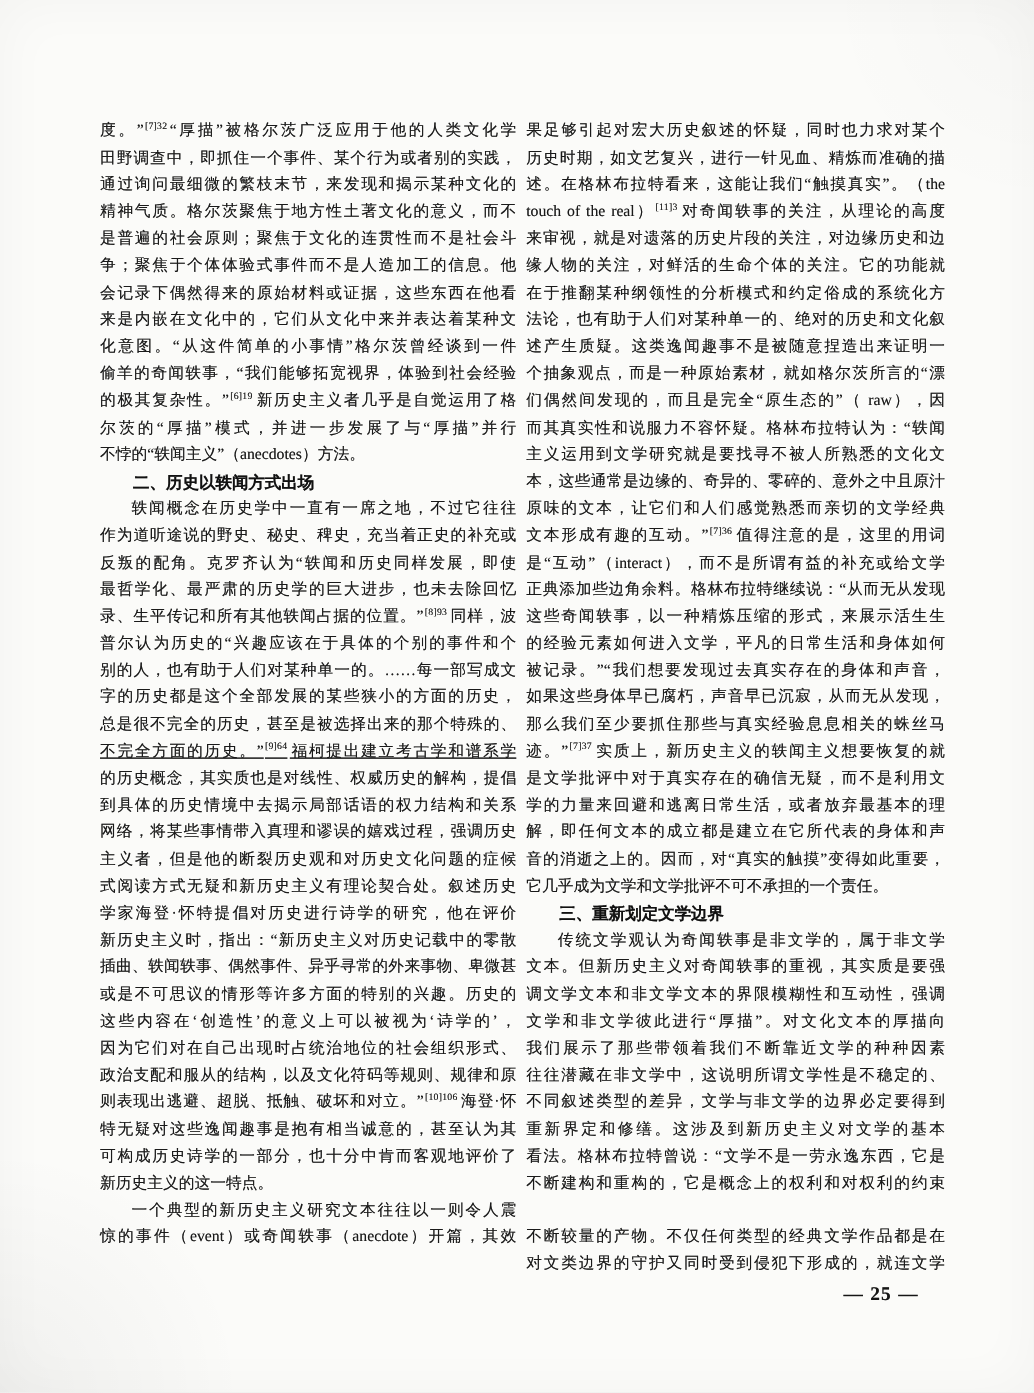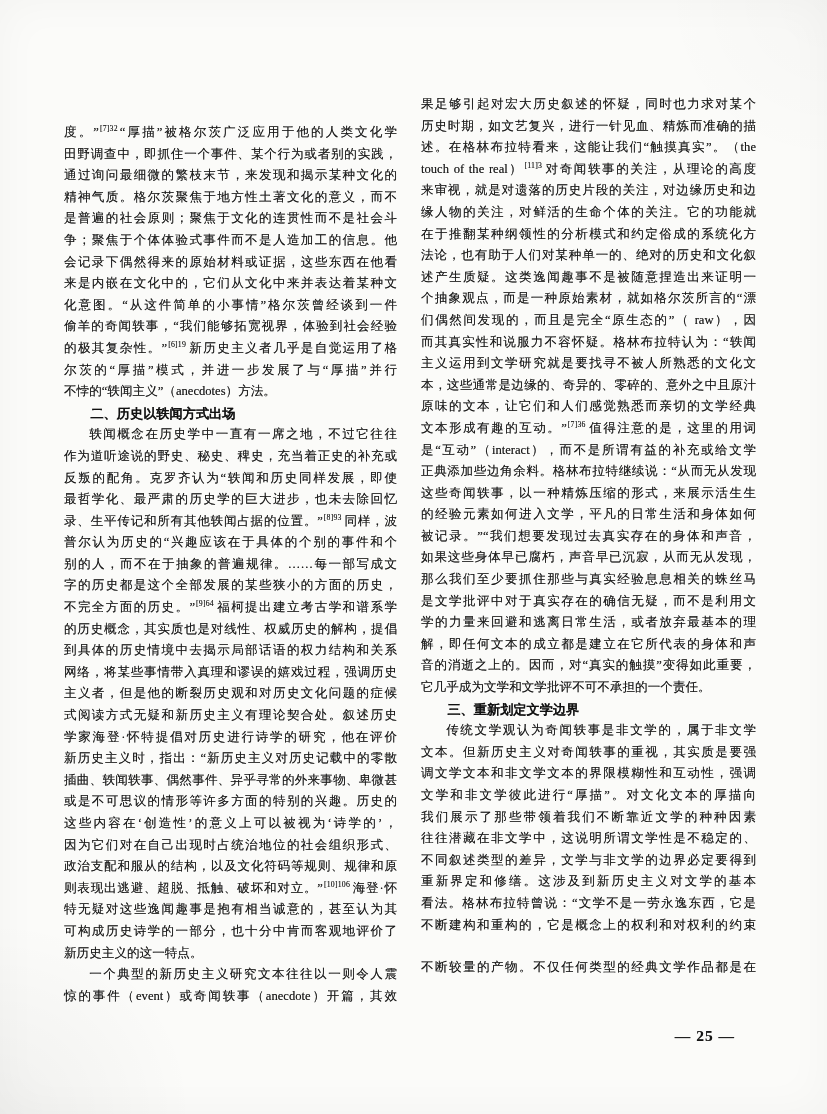--- a/index.html
+++ b/index.html
@@ -17,21 +17,21 @@
       radial-gradient(circle at 100% 0%, rgba(0,0,0,0.02), rgba(0,0,0,0) 12%),
       linear-gradient(#fbfbf9, #fbfbf9);
     box-shadow: inset 0 0 45px rgba(0,0,0,0.035);
     overflow: hidden;
   }
   .col {
     position: absolute;
     top: 94px;
     width: 333px;
   }
-  .col-left  { left: 64px; margin-top: 28px; }
+  .col-left  { left: 80px; }
   .col-right { left: 421px; width: 335px; }
 
   .ln {
     font-family: "Liberation Serif", "DejaVu Serif", serif;
     font-size: 12.6px;
     line-height: 21.6px;
     height: 21.6px;
     color: #1a1a1a;
     text-align: justify;
     text-justify: inter-character;
@@ -88,23 +88,24 @@
       <div class="ln just" style="color: rgb(26, 26, 26);">的极其复杂性。”<sup class="cite">[6]19</sup>新历史主义者几乎是自觉运用了格</div>
       <div class="ln just" style="color: rgb(26, 26, 26);">尔茨的“厚描”模式，并进一步发展了与“厚描”并行</div>
       <div class="ln end" style="color: rgb(26, 26, 26);">不悖的“轶闻主义”（anecdotes）方法。</div>
       <div class="ln head">二、历史以轶闻方式出场</div>
       <div class="ln just ind" style="color: rgb(26, 26, 26);">轶闻概念在历史学中一直有一席之地，不过它往往</div>
       <div class="ln just" style="color: rgb(26, 26, 26);">作为道听途说的野史、秘史、稗史，充当着正史的补充或</div>
       <div class="ln just" style="color: rgb(26, 26, 26);">反叛的配角。克罗齐认为“轶闻和历史同样发展，即使</div>
       <div class="ln just" style="color: rgb(26, 26, 26);">最哲学化、最严肃的历史学的巨大进步，也未去除回忆</div>
       <div class="ln just" style="color: rgb(26, 26, 26);">录、生平传记和所有其他轶闻占据的位置。”<sup class="cite">[8]93</sup>同样，波</div>
       <div class="ln just" style="color: rgb(26, 26, 26);">普尔认为历史的“兴趣应该在于具体的个别的事件和个</div>
-      <div class="ln just" style="color: rgb(26, 26, 26);">别的人，而不在于抽象的普遍规律。……每一部写成文</div>
+      <div class="ln just" style="color: rgb(26, 26, 26);">别的人，也有助于人们对某种单一的。……每一部写成文</div>
       <div class="ln just" style="color: rgb(26, 26, 26);">字的历史都是这个全部发展的某些狭小的方面的历史，</div>
-      <div class="ln just" style="color: rgb(26, 26, 26);">不完全方面的历史。”<sup class="cite">[9]64</sup>福柯提出建立考古学和谱系学</div>
+      <div class="ln just" style="color: rgb(26, 26, 26);">总是很不完全的历史，甚至是被选择出来的那个特殊的、</div>
+      <div class="ln just" style="color: rgb(26, 26, 26); text-decoration: underline;">不完全方面的历史。”<sup class="cite">[9]64</sup>福柯提出建立考古学和谱系学</div>
       <div class="ln just" style="color: rgb(26, 26, 26);">的历史概念，其实质也是对线性、权威历史的解构，提倡</div>
       <div class="ln just" style="color: rgb(26, 26, 26);">到具体的历史情境中去揭示局部话语的权力结构和关系</div>
       <div class="ln just" style="color: rgb(26, 26, 26);">网络，将某些事情带入真理和谬误的嬉戏过程，强调历史</div>
       <div class="ln just" style="color: rgb(26, 26, 26);">主义者，但是他的断裂历史观和对历史文化问题的症候</div>
       <div class="ln just" style="color: rgb(26, 26, 26);">式阅读方式无疑和新历史主义有理论契合处。叙述历史</div>
       <div class="ln just" style="color: rgb(26, 26, 26);">学家海登·怀特提倡对历史进行诗学的研究，他在评价</div>
       <div class="ln just" style="color: rgb(26, 26, 26);">新历史主义时，指出：“新历史主义对历史记载中的零散</div>
       <div class="ln just" style="color: rgb(26, 26, 26);">插曲、轶闻轶事、偶然事件、异乎寻常的外来事物、卑微甚</div>
       <div class="ln just" style="color: rgb(26, 26, 26);">或是不可思议的情形等许多方面的特别的兴趣。历史的</div>
       <div class="ln just" style="color: rgb(26, 26, 26);">这些内容在‘创造性’的意义上可以被视为‘诗学的’，</div>
@@ -134,32 +135,34 @@
       <div class="ln just" style="color: rgb(26, 26, 26);">本，这些通常是边缘的、奇异的、零碎的、意外之中且原汁</div>
       <div class="ln just" style="color: rgb(26, 26, 26);">原味的文本，让它们和人们感觉熟悉而亲切的文学经典</div>
       <div class="ln just" style="color: rgb(26, 26, 26);">文本形成有趣的互动。”<sup class="cite">[7]36</sup>值得注意的是，这里的用词</div>
       <div class="ln just" style="color: rgb(26, 26, 26);">是“互动”（interact），而不是所谓有益的补充或给文学</div>
       <div class="ln just" style="color: rgb(26, 26, 26);">正典添加些边角余料。格林布拉特继续说：“从而无从发现</div>
       <div class="ln just" style="color: rgb(26, 26, 26);">这些奇闻轶事，以一种精炼压缩的形式，来展示活生生</div>
       <div class="ln just" style="color: rgb(26, 26, 26);">的经验元素如何进入文学，平凡的日常生活和身体如何</div>
       <div class="ln just" style="color: rgb(26, 26, 26);">被记录。”“我们想要发现过去真实存在的身体和声音，</div>
       <div class="ln just" style="color: rgb(26, 26, 26);">如果这些身体早已腐朽，声音早已沉寂，从而无从发现，</div>
       <div class="ln just" style="color: rgb(26, 26, 26);">那么我们至少要抓住那些与真实经验息息相关的蛛丝马</div>
+      <div class="ln just" style="color: rgb(26, 26, 26);">迹。”<sup class="cite">[7]37</sup>实质上，新历史主义的轶闻主义想要恢复的就</div>
       <div class="ln just" style="color: rgb(26, 26, 26);">是文学批评中对于真实存在的确信无疑，而不是利用文</div>
       <div class="ln just" style="color: rgb(26, 26, 26);">学的力量来回避和逃离日常生活，或者放弃最基本的理</div>
       <div class="ln just" style="color: rgb(26, 26, 26);">解，即任何文本的成立都是建立在它所代表的身体和声</div>
       <div class="ln just" style="color: rgb(26, 26, 26);">音的消逝之上的。因而，对“真实的触摸”变得如此重要，</div>
       <div class="ln end" style="color: rgb(26, 26, 26);">它几乎成为文学和文学批评不可不承担的一个责任。</div>
       <div class="ln head">三、重新划定文学边界</div>
       <div class="ln just ind" style="color: rgb(26, 26, 26);">传统文学观认为奇闻轶事是非文学的，属于非文学</div>
       <div class="ln just" style="color: rgb(26, 26, 26);">文本。但新历史主义对奇闻轶事的重视，其实质是要强</div>
       <div class="ln just" style="color: rgb(26, 26, 26);">调文学文本和非文学文本的界限模糊性和互动性，强调</div>
       <div class="ln just" style="color: rgb(26, 26, 26);">文学和非文学彼此进行“厚描”。对文化文本的厚描向</div>
       <div class="ln just" style="color: rgb(26, 26, 26);">我们展示了那些带领着我们不断靠近文学的种种因素</div>
       <div class="ln just" style="color: rgb(26, 26, 26);">往往潜藏在非文学中，这说明所谓文学性是不稳定的、</div>
       <div class="ln just" style="color: rgb(26, 26, 26);">不同叙述类型的差异，文学与非文学的边界必定要得到</div>
       <div class="ln just" style="color: rgb(26, 26, 26);">重新界定和修缮。这涉及到新历史主义对文学的基本</div>
       <div class="ln just" style="color: rgb(26, 26, 26);">看法。格林布拉特曾说：“文学不是一劳永逸东西，它是</div>
       <div class="ln just" style="color: rgb(26, 26, 26);">不断建构和重构的，它是概念上的权利和对权利的约束</div>
       <div class="ln just" style="color: rgb(26, 26, 26); margin-top: 21px;">不断较量的产物。不仅任何类型的经典文学作品都是在</div>
+      <div class="ln just" style="color: rgb(26, 26, 26);">对文类边界的守护又同时受到侵犯下形成的，就连文学</div>
     </div>
   <div class="page-number">— 25 —</div>
 </div>
 
 </body></html>

